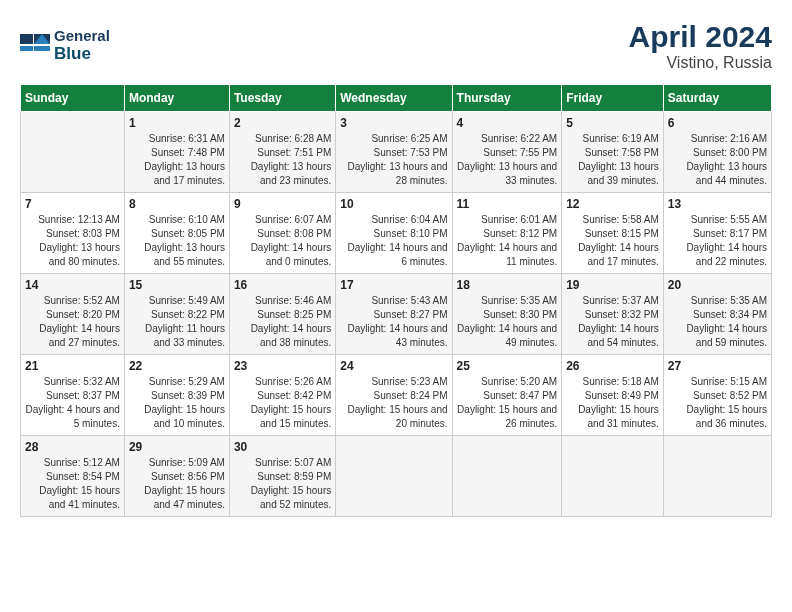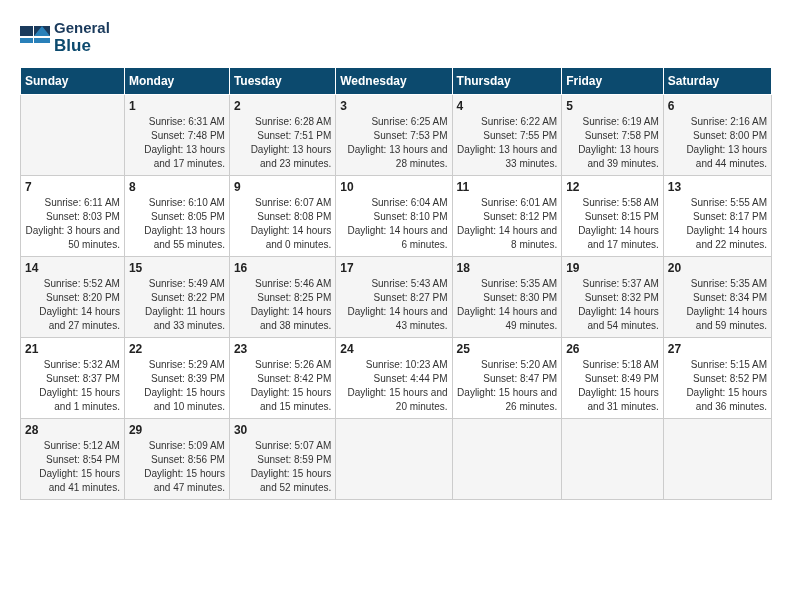--- a/index.html
+++ b/index.html
@@ -41,21 +41,21 @@
     .subtitle {
       font-size: 16px;
       color: #444;
     }
     table {
       width: 100%;
       border-collapse: collapse;
       font-size: 11px;
     }
     thead tr th {
-      background-color: #0c4a6e;
+      background-color: #15803d;
       color: #fff;
       padding: 6px 4px;
       text-align: left;
       font-size: 12px;
       font-weight: bold;
       border: 1px solid #fff;
     }
     tbody tr td {
       border: 1px solid #ccc;
       padding: 4px 4px;
@@ -94,20 +94,24 @@
         <rect x="14" y="0" width="16" height="10" fill="#1a3a5c"></rect>
         <polygon points="14,10 22,0 30,10" fill="#2980b9"></polygon>
         <rect x="0" y="12" width="13" height="5" fill="#2980b9"></rect>
         <rect x="14" y="12" width="16" height="5" fill="#2980b9"></rect>
       </svg>
       <div>
         <div style="font-size:15px;font-weight:bold;color:#1a3a5c;line-height:1.1">General</div>
         <div style="font-size:17px;font-weight:bold;color:#0c4a6e;line-height:1.1">Blue</div>
       </div>
     </div>
+    <div class="title-block">
+      <div class="main-title">April 2024</div>
+      <div class="subtitle">Vistino, Russia</div>
+    </div>
   </div>
 
   <table>
     <thead>
       <tr>
         <th>Sunday</th>
         <th>Monday</th>
         <th>Tuesday</th>
         <th>Wednesday</th>
         <th>Thursday</th>
@@ -164,23 +168,23 @@
           <div>Sunrise: 2:16 AM</div>
           <div>Sunset: 8:00 PM</div>
           <div>Daylight: 13 hours and 44 minutes.</div>
         </div>
       </td>
         </tr>
         <tr>
           <td>
         <span class="day-num">7</span>
         <div class="day-info">
-          <div>Sunrise: 6:11 AM</div>
+          <div>Sunrise: 12:13 AM</div>
           <div>Sunset: 8:03 PM</div>
-          <div>Daylight: 3 hours and 50 minutes.</div>
+          <div>Daylight: 13 hours and 80 minutes.</div>
         </div>
       </td>
           <td>
         <span class="day-num">8</span>
         <div class="day-info">
           <div>Sunrise: 6:10 AM</div>
           <div>Sunset: 8:05 PM</div>
           <div>Daylight: 13 hours and 55 minutes.</div>
         </div>
       </td>
@@ -198,21 +202,21 @@
           <div>Sunrise: 6:04 AM</div>
           <div>Sunset: 8:10 PM</div>
           <div>Daylight: 14 hours and 6 minutes.</div>
         </div>
       </td>
           <td>
         <span class="day-num">11</span>
         <div class="day-info">
           <div>Sunrise: 6:01 AM</div>
           <div>Sunset: 8:12 PM</div>
-          <div>Daylight: 14 hours and 8 minutes.</div>
+          <div>Daylight: 14 hours and 11 minutes.</div>
         </div>
       </td>
           <td>
         <span class="day-num">12</span>
         <div class="day-info">
           <div>Sunrise: 5:58 AM</div>
           <div>Sunset: 8:15 PM</div>
           <div>Daylight: 14 hours and 17 minutes.</div>
         </div>
       </td>
@@ -282,21 +286,21 @@
           <div>Daylight: 14 hours and 59 minutes.</div>
         </div>
       </td>
         </tr>
         <tr>
           <td>
         <span class="day-num">21</span>
         <div class="day-info">
           <div>Sunrise: 5:32 AM</div>
           <div>Sunset: 8:37 PM</div>
-          <div>Daylight: 15 hours and 1 minutes.</div>
+          <div>Daylight: 4 hours and 5 minutes.</div>
         </div>
       </td>
           <td>
         <span class="day-num">22</span>
         <div class="day-info">
           <div>Sunrise: 5:29 AM</div>
           <div>Sunset: 8:39 PM</div>
           <div>Daylight: 15 hours and 10 minutes.</div>
         </div>
       </td>
@@ -304,22 +308,22 @@
         <span class="day-num">23</span>
         <div class="day-info">
           <div>Sunrise: 5:26 AM</div>
           <div>Sunset: 8:42 PM</div>
           <div>Daylight: 15 hours and 15 minutes.</div>
         </div>
       </td>
           <td>
         <span class="day-num">24</span>
         <div class="day-info">
-          <div>Sunrise: 10:23 AM</div>
-          <div>Sunset: 4:44 PM</div>
+          <div>Sunrise: 5:23 AM</div>
+          <div>Sunset: 8:24 PM</div>
           <div>Daylight: 15 hours and 20 minutes.</div>
         </div>
       </td>
           <td>
         <span class="day-num">25</span>
         <div class="day-info">
           <div>Sunrise: 5:20 AM</div>
           <div>Sunset: 8:47 PM</div>
           <div>Daylight: 15 hours and 26 minutes.</div>
         </div>

